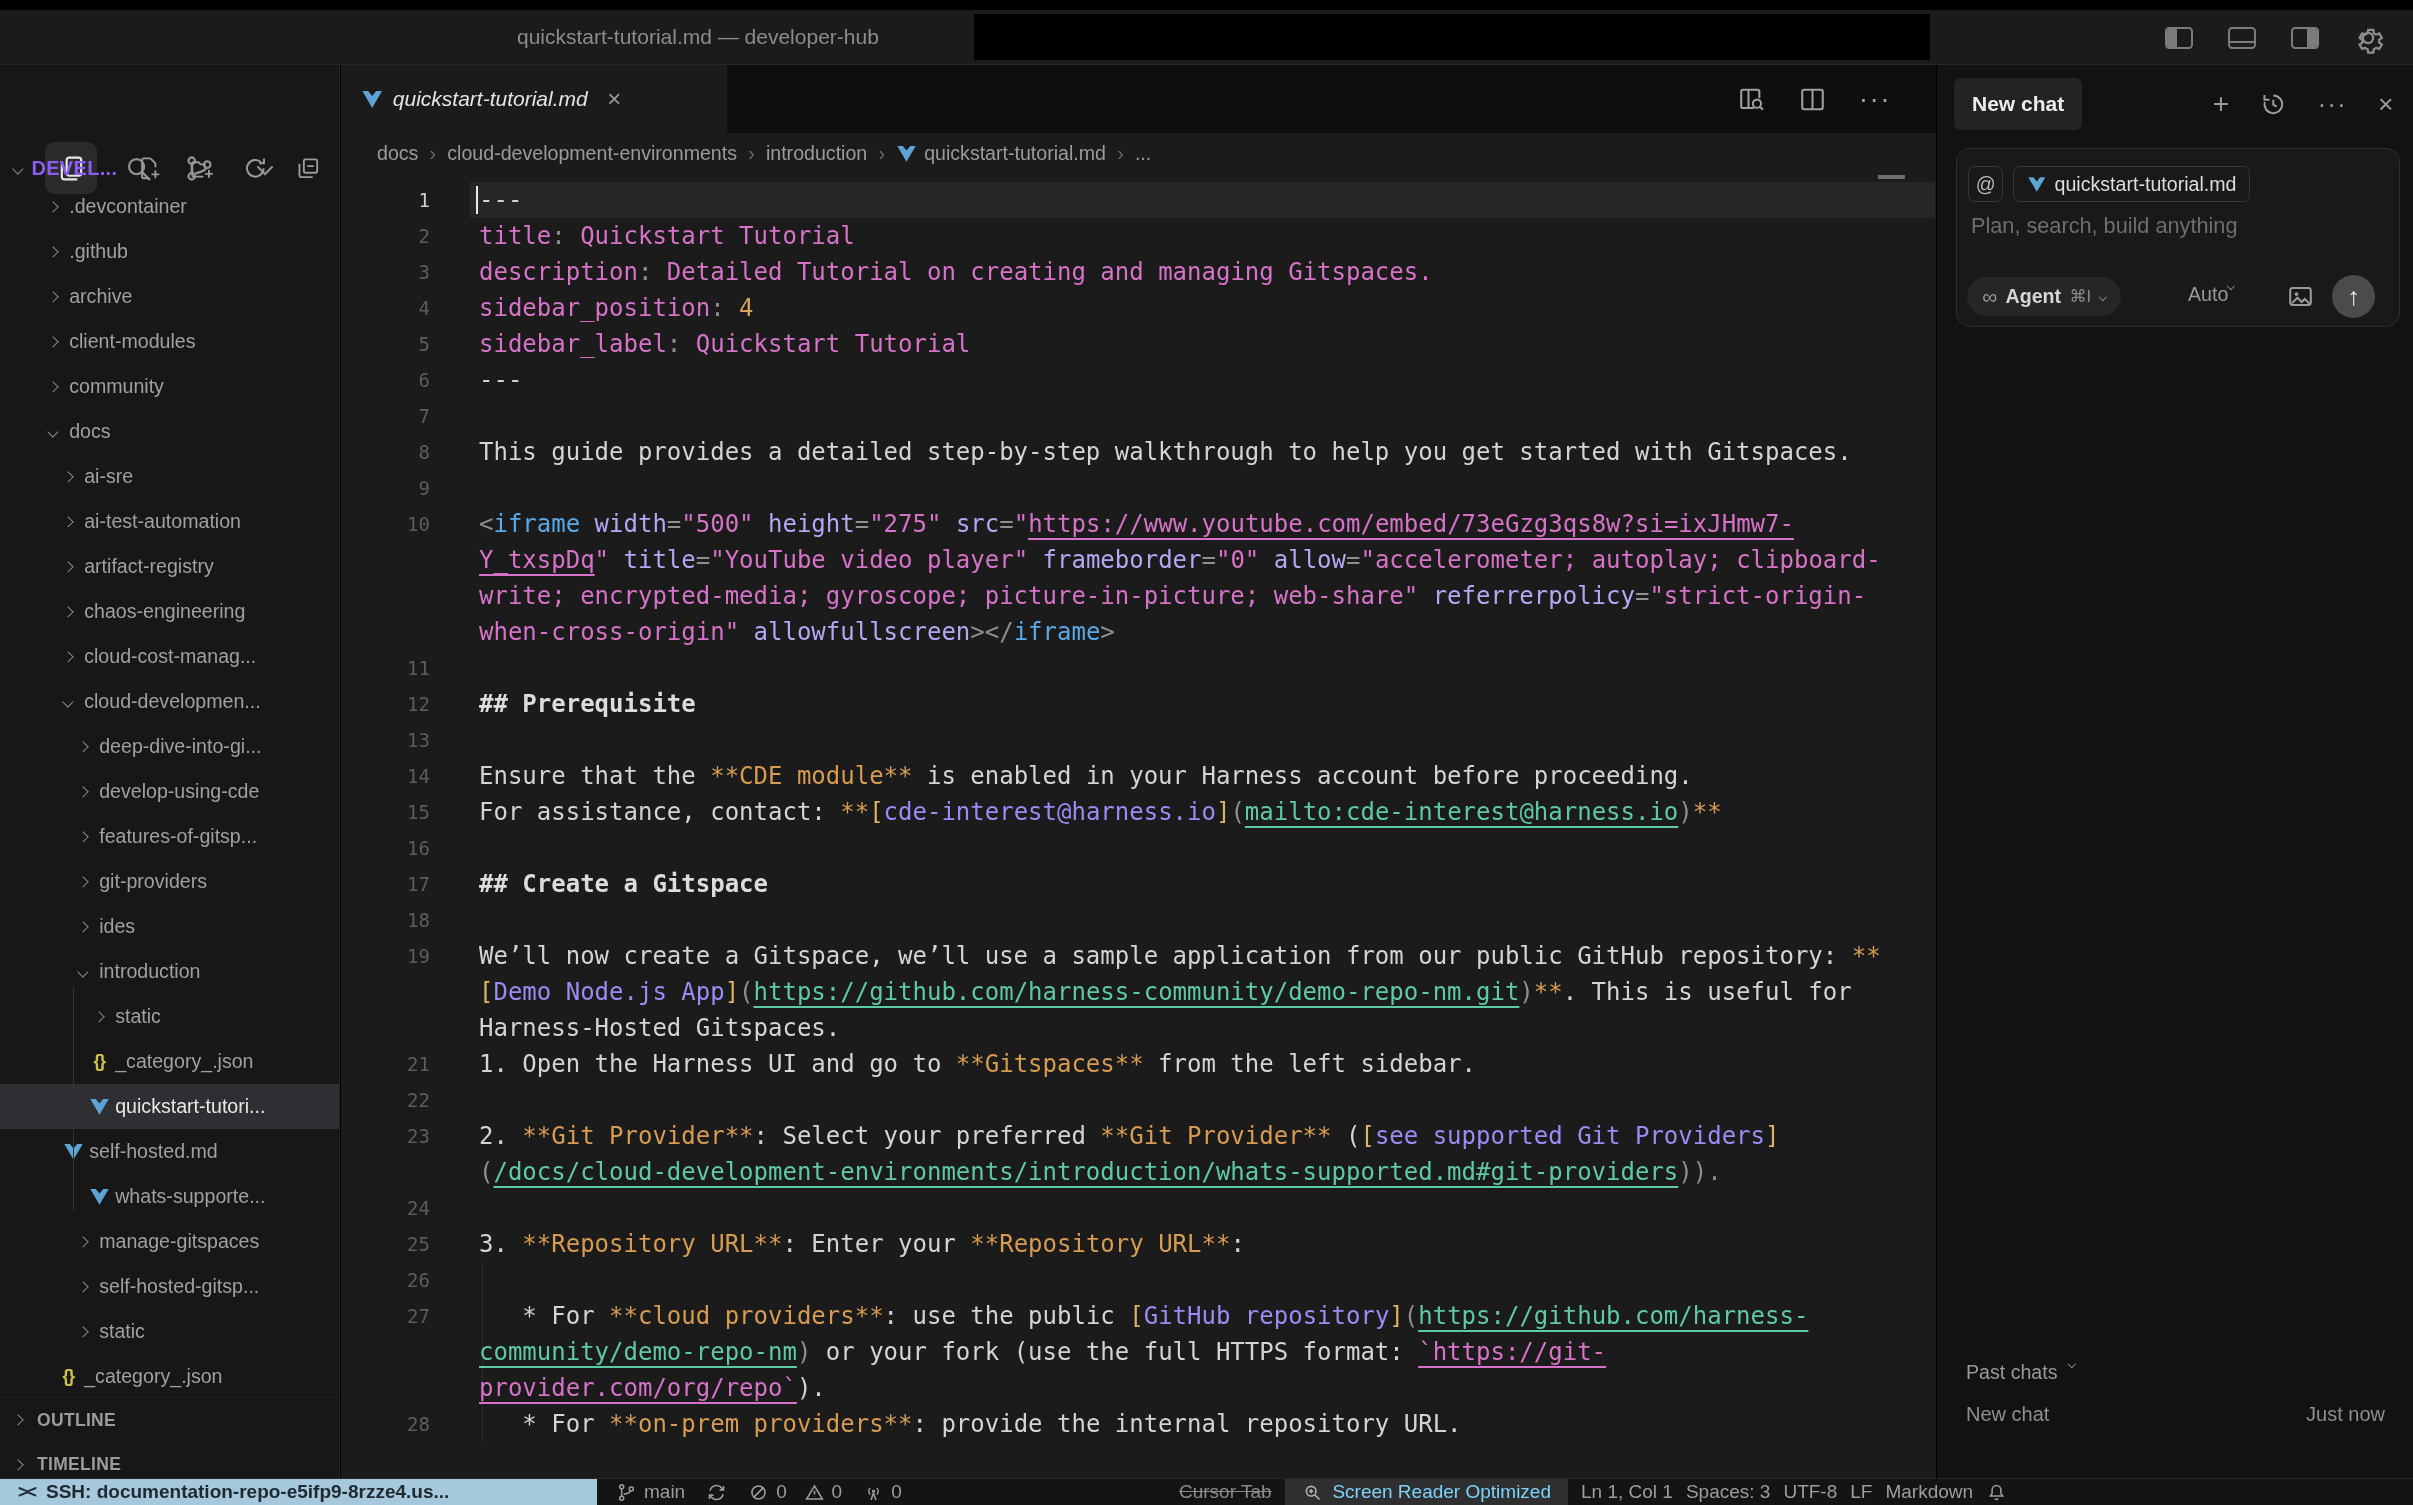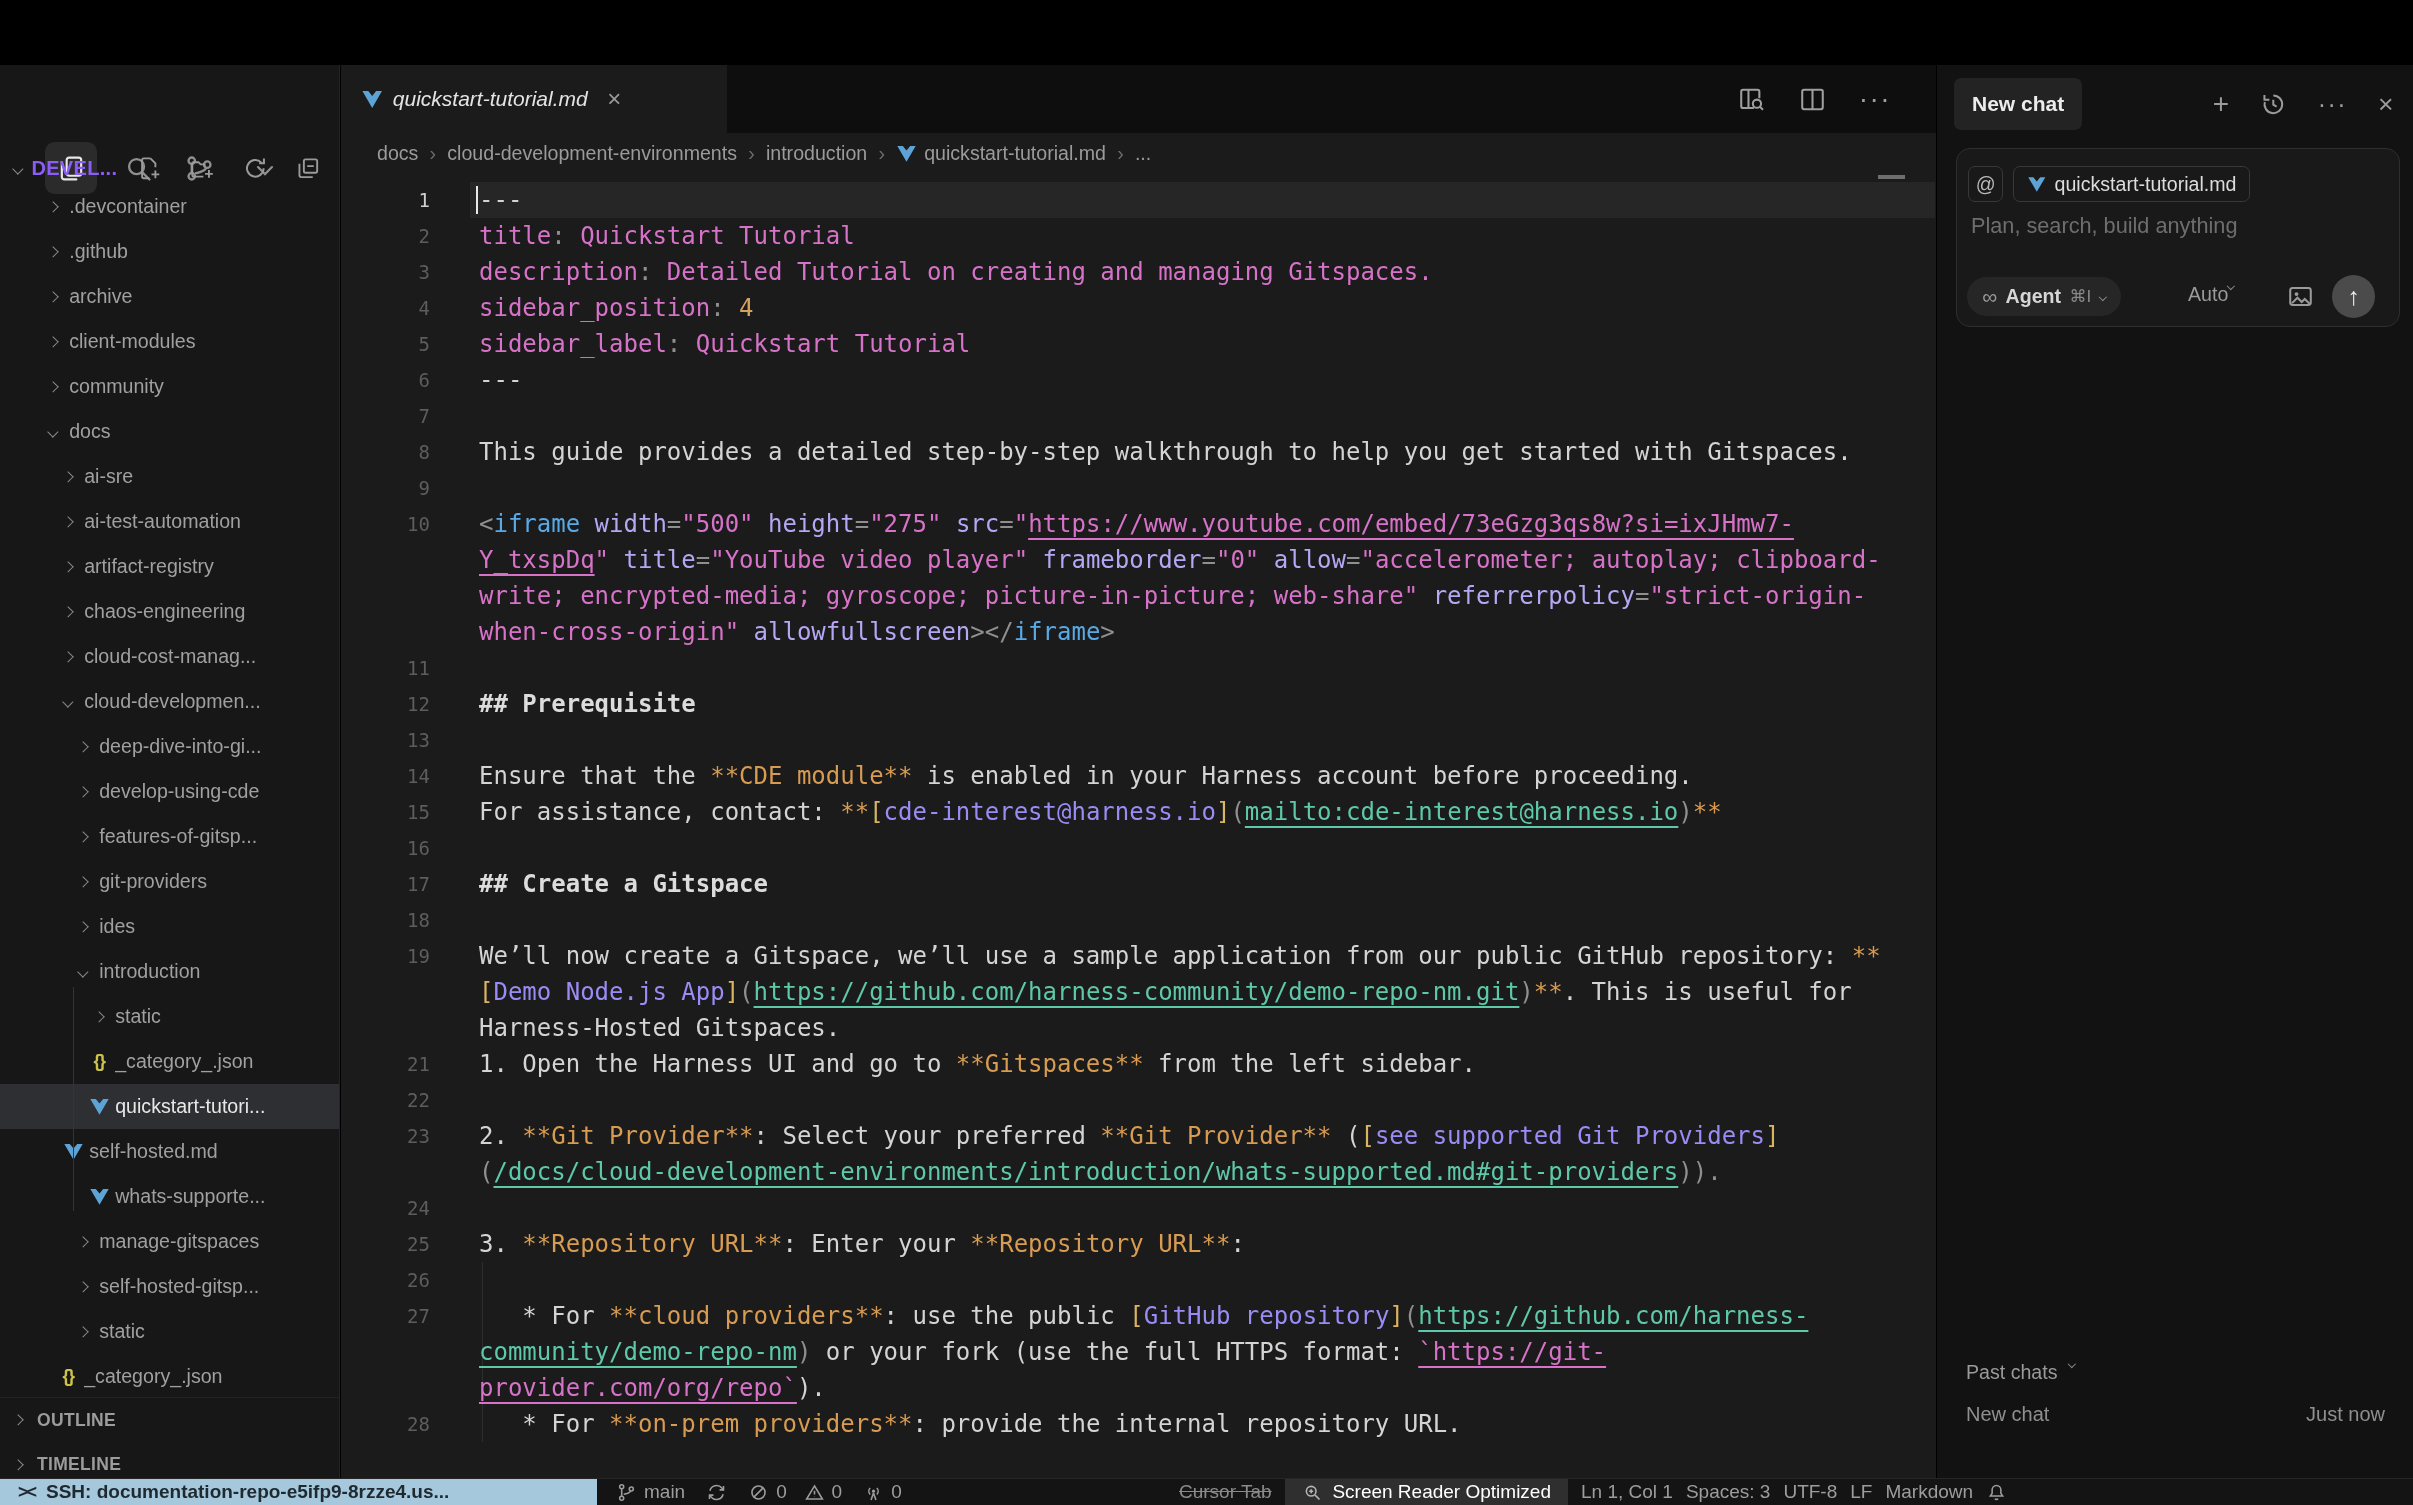--- a/index.html
+++ b/index.html
@@ -111,28 +111,54 @@
   
   .statusbar{position:absolute;left:0;top:1478px;width:2413px;height:27px;background:#141414;border-top:0.7px solid #262626;
     font-size:19px;color:#9d9d9d}
   .sb-remote{position:absolute;left:0;top:0;width:597px;height:100%;background:#a6c8dc;color:#1e2930;
     display:flex;align-items:center;gap:11.2px;padding-left:18px;font-weight:600;cursor:pointer}
   .remote-ic{font-weight:bold;font-size:18px;letter-spacing:-2.1px}
   .sb-left{position:absolute;left:616px;top:0;height:100%;display:flex;align-items:center;gap:21px}
   .sb-right{position:absolute;left:1179px;top:0;height:100%;display:flex;align-items:center;gap:13px}
   .sbi{display:flex;align-items:center;gap:7px;cursor:pointer}
   .strike{text-decoration:line-through;color:#8a8a8a}
-  .sro{background:#2f2f2f;height:100%;display:flex;align-items:center;gap:9.8px;padding:0 17px;color:#ffffff}
+  .sro{background:#2f2f2f;height:100%;display:flex;align-items:center;gap:9.8px;padding:0 17px;color:#7dd3fc}
   svg.ic{display:block}
 </style>
 </head>
 <body>
 
 <div id="root">
 
+  <div class="titlebar">
+    <span class="wtitle">quickstart-tutorial.md — developer-hub</span>
+    <div class="redact"></div>
+    <div class="winctl">
+      <div class="wbtn">
+          <div class="wbox l">
+            <i></i>
+          </div>
+        </div>
+      <div class="wbtn">
+          <div class="wbox b">
+            <i></i>
+          </div>
+        </div>
+      <div class="wbtn">
+          <div class="wbox r">
+            <i></i>
+          </div>
+        </div>
+      <div class="wbtn">
+        <svg class="ic" width="32" height="32" viewBox="0 0 24 24">
+            <path d="M12 8.2a3.8 3.8 0 100 7.6 3.8 3.8 0 000-7.6zm8.3 5.2l2.1-1.5-1.9-3.3-2.4.8a7 7 0 00-1.7-1l-.4-2.5h-3.9l-.4 2.5a7 7 0 00-1.7 1l-2.4-.8-1.9 3.3 2.1 1.5a7 7 0 000 2l-2.1 1.5 1.9 3.3 2.4-.8c.5.4 1.1.8 1.7 1l.4 2.5h3.9l.4-2.5a7 7 0 001.7-1l2.4.8 1.9-3.3-2.1-1.5a7 7 0 000-2z" fill="none" stroke="#8d8d8d" stroke-width="1.7"></path>
+          </svg>
+      </div>
+    </div>
+  </div>
 
   <div class="sidebar">
     <div class="activity">
       <div class="actbtn active" style="left:45px;top:77px;width:52px;height:52px">
         <svg class="ic" width="29" height="29" viewBox="0 0 24 24">
             <rect x="8" y="3" width="12" height="15" rx="2" fill="none" stroke="#e8e8e8" stroke-width="1.8"></rect>
             <path d="M16 21H6a2 2 0 01-2-2V7" fill="none" stroke="#e8e8e8" stroke-width="1.8" stroke-linecap="round"></path>
           </svg>
       </div>
       <div class="actbtn" style="left:119px;top:84px;width:39px;height:39px">

